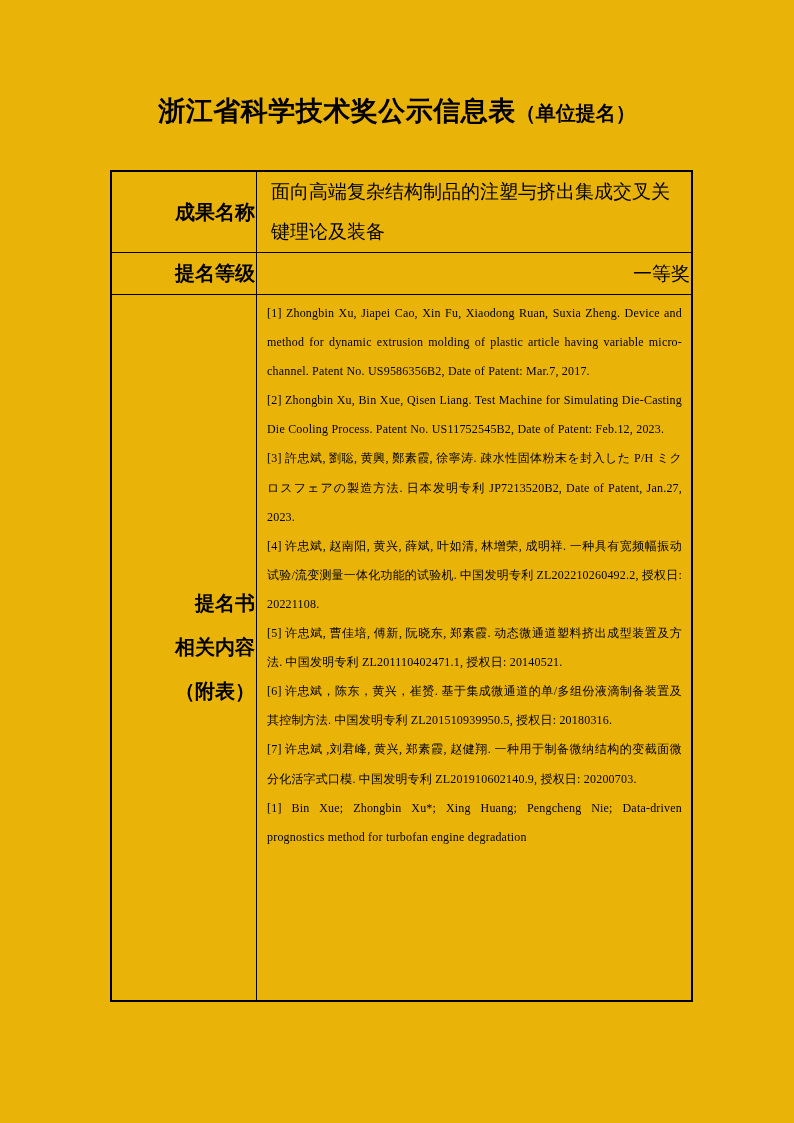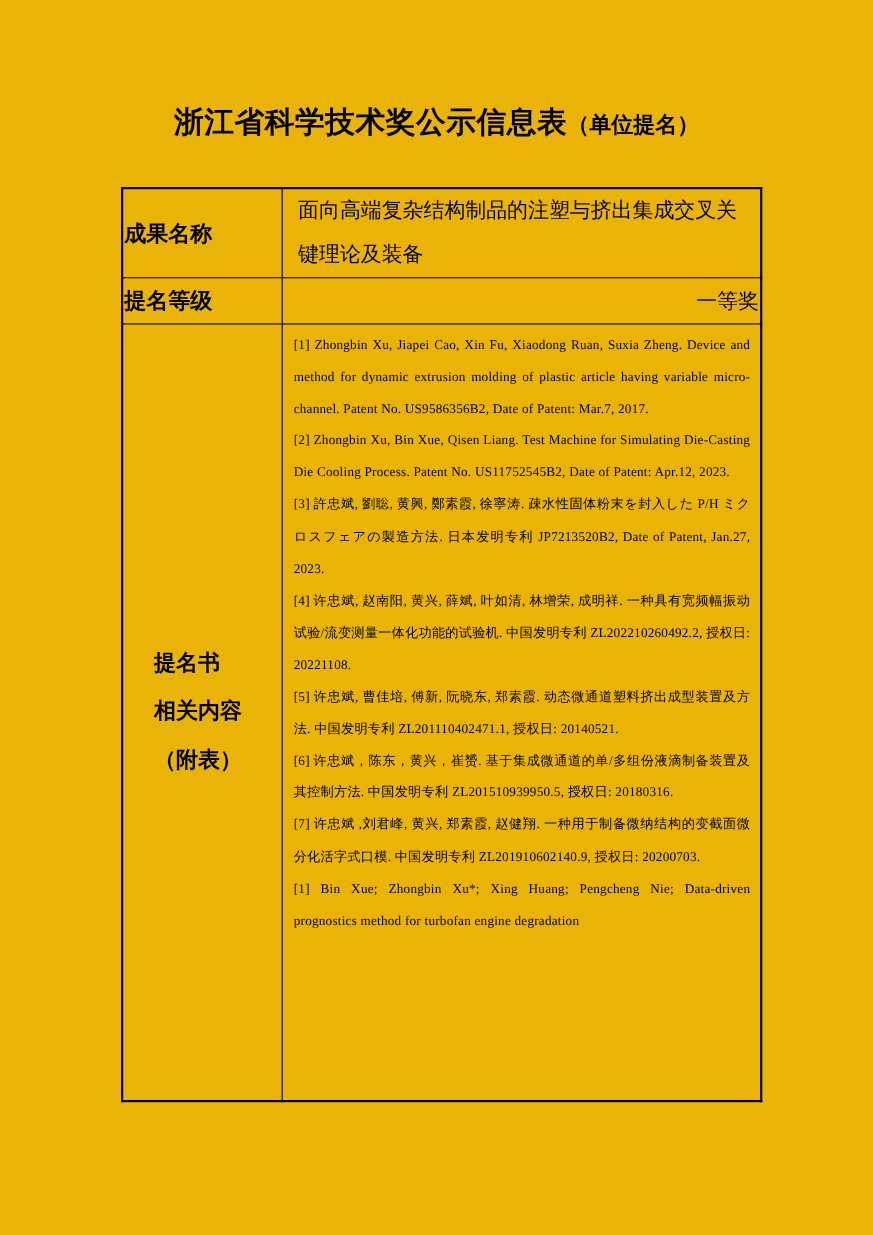--- a/index.html
+++ b/index.html
@@ -46,21 +46,21 @@
     width: 583px;
     border-collapse: collapse;
     table-layout: fixed;
     border: 2.5px solid #000;
   }
   table.info-table td {
     border: 1.5px solid #000;
   }
   .label-cell {
     width: 142px;
-    text-align: left;
+    text-align: right;
     vertical-align: middle;
     font-weight: bold;
     font-size: 20px;
   }
   .row-name { height: 80px; }
   .row-grade { height: 42px; }
   .row-refs { height: 706px; }
   .name-value-cell {
     text-align: left;
     vertical-align: middle;
@@ -108,21 +108,21 @@
       <td class="grade-value-cell">一等奖</td>
     </tr>
     <tr class="row-refs">
       <td class="label-cell doc-label">
         <div>提名书</div>
         <div>相关内容</div>
         <div>（附表）</div>
       </td>
       <td class="refs-cell">
         <p>[1] Zhongbin Xu, Jiapei Cao, Xin Fu, Xiaodong Ruan, Suxia Zheng. Device and method for dynamic extrusion molding of plastic article having variable micro-channel. Patent No. US9586356B2, Date of Patent: Mar.7, 2017.</p>
-        <p>[2] Zhongbin Xu, Bin Xue, Qisen Liang. Test Machine for Simulating Die-Casting Die Cooling Process. Patent No. US11752545B2, Date of Patent: Apr.12, 2023.</p>
+        <p>[2] Zhongbin Xu, Bin Xue, Qisen Liang. Test Machine for Simulating Die-Casting Die Cooling Process. Patent No. US11752545B2, Date of Patent: Feb.12, 2023.</p>
         <p>[3] 許忠斌, 劉聡, 黄興, 鄭素霞, 徐寧涛. 疎水性固体粉末を封入した P/H ミクロスフェアの製造方法. 日本发明专利 JP7213520B2, Date of Patent, Jan.27, 2023.</p>
         <p>[4] 许忠斌, 赵南阳, 黄兴, 薛斌, 叶如清, 林增荣, 成明祥. 一种具有宽频幅振动试验/流变测量一体化功能的试验机. 中国发明专利 ZL202210260492.2, 授权日: 20221108.</p>
         <p>[5] 许忠斌, 曹佳培, 傅新, 阮晓东, 郑素霞. 动态微通道塑料挤出成型装置及方法. 中国发明专利 ZL201110402471.1, 授权日: 20140521.</p>
         <p>[6] 许忠斌，陈东，黄兴，崔赟. 基于集成微通道的单/多组份液滴制备装置及其控制方法. 中国发明专利 ZL201510939950.5, 授权日: 20180316.</p>
         <p>[7] 许忠斌 ,刘君峰, 黄兴, 郑素霞, 赵健翔. 一种用于制备微纳结构的变截面微分化活字式口模. 中国发明专利 ZL201910602140.9, 授权日: 20200703.</p>
         <p>[1] Bin Xue; Zhongbin Xu*; Xing Huang; Pengcheng Nie; Data-driven prognostics method for turbofan engine degradation</p>
       </td>
     </tr>
   </tbody>
     </table>

